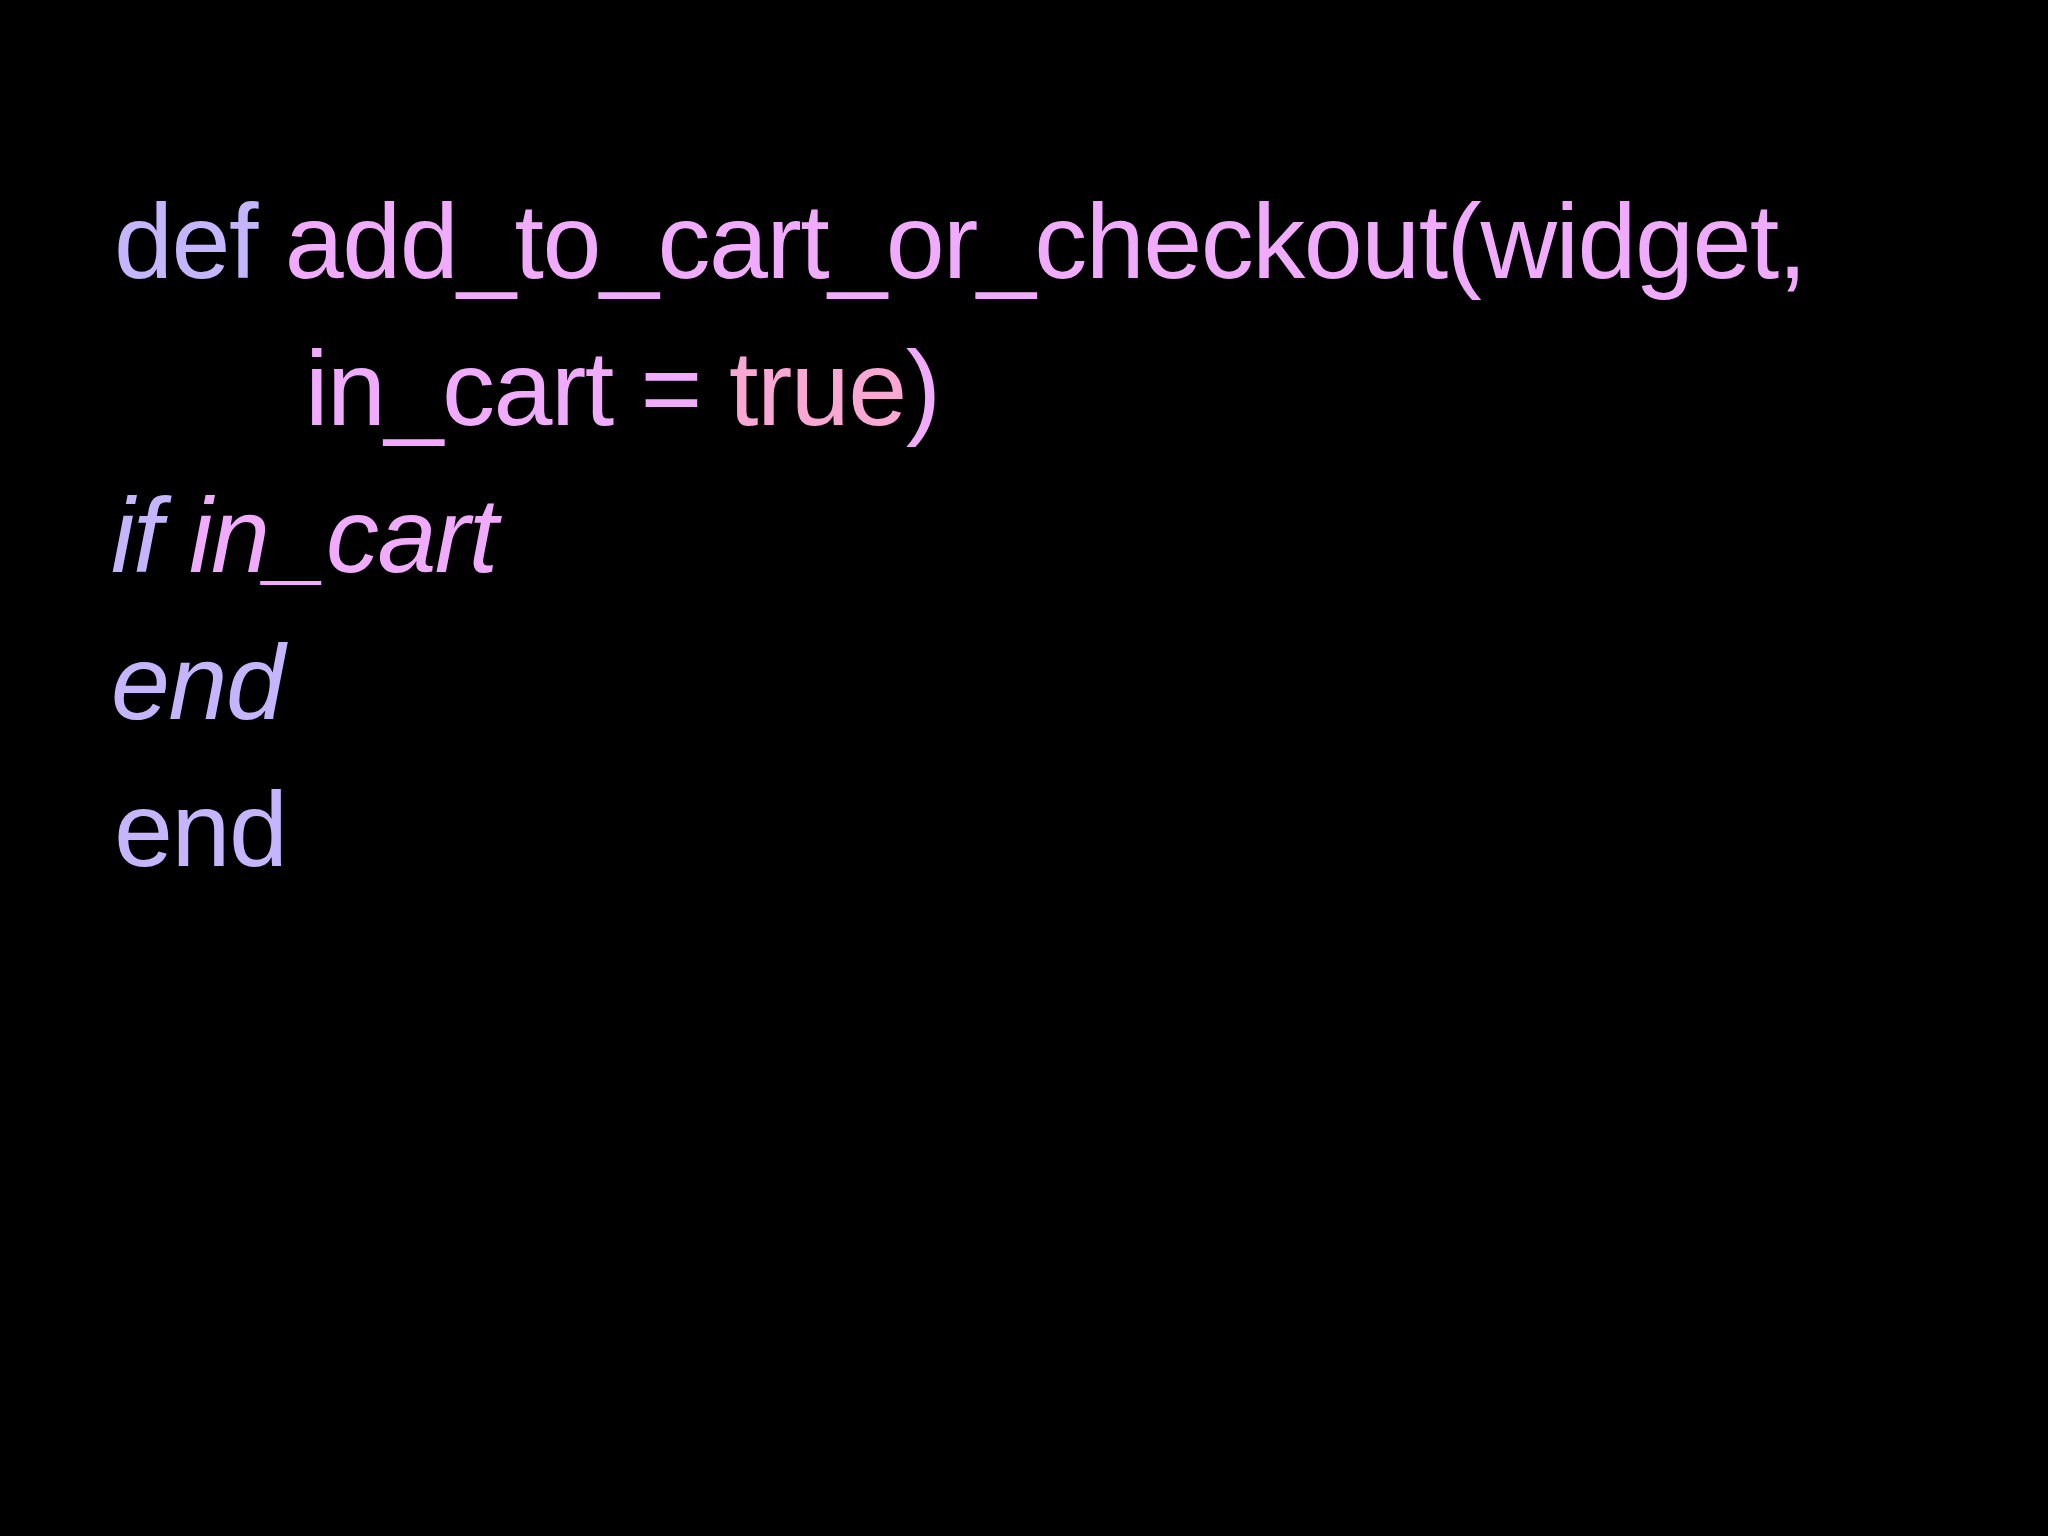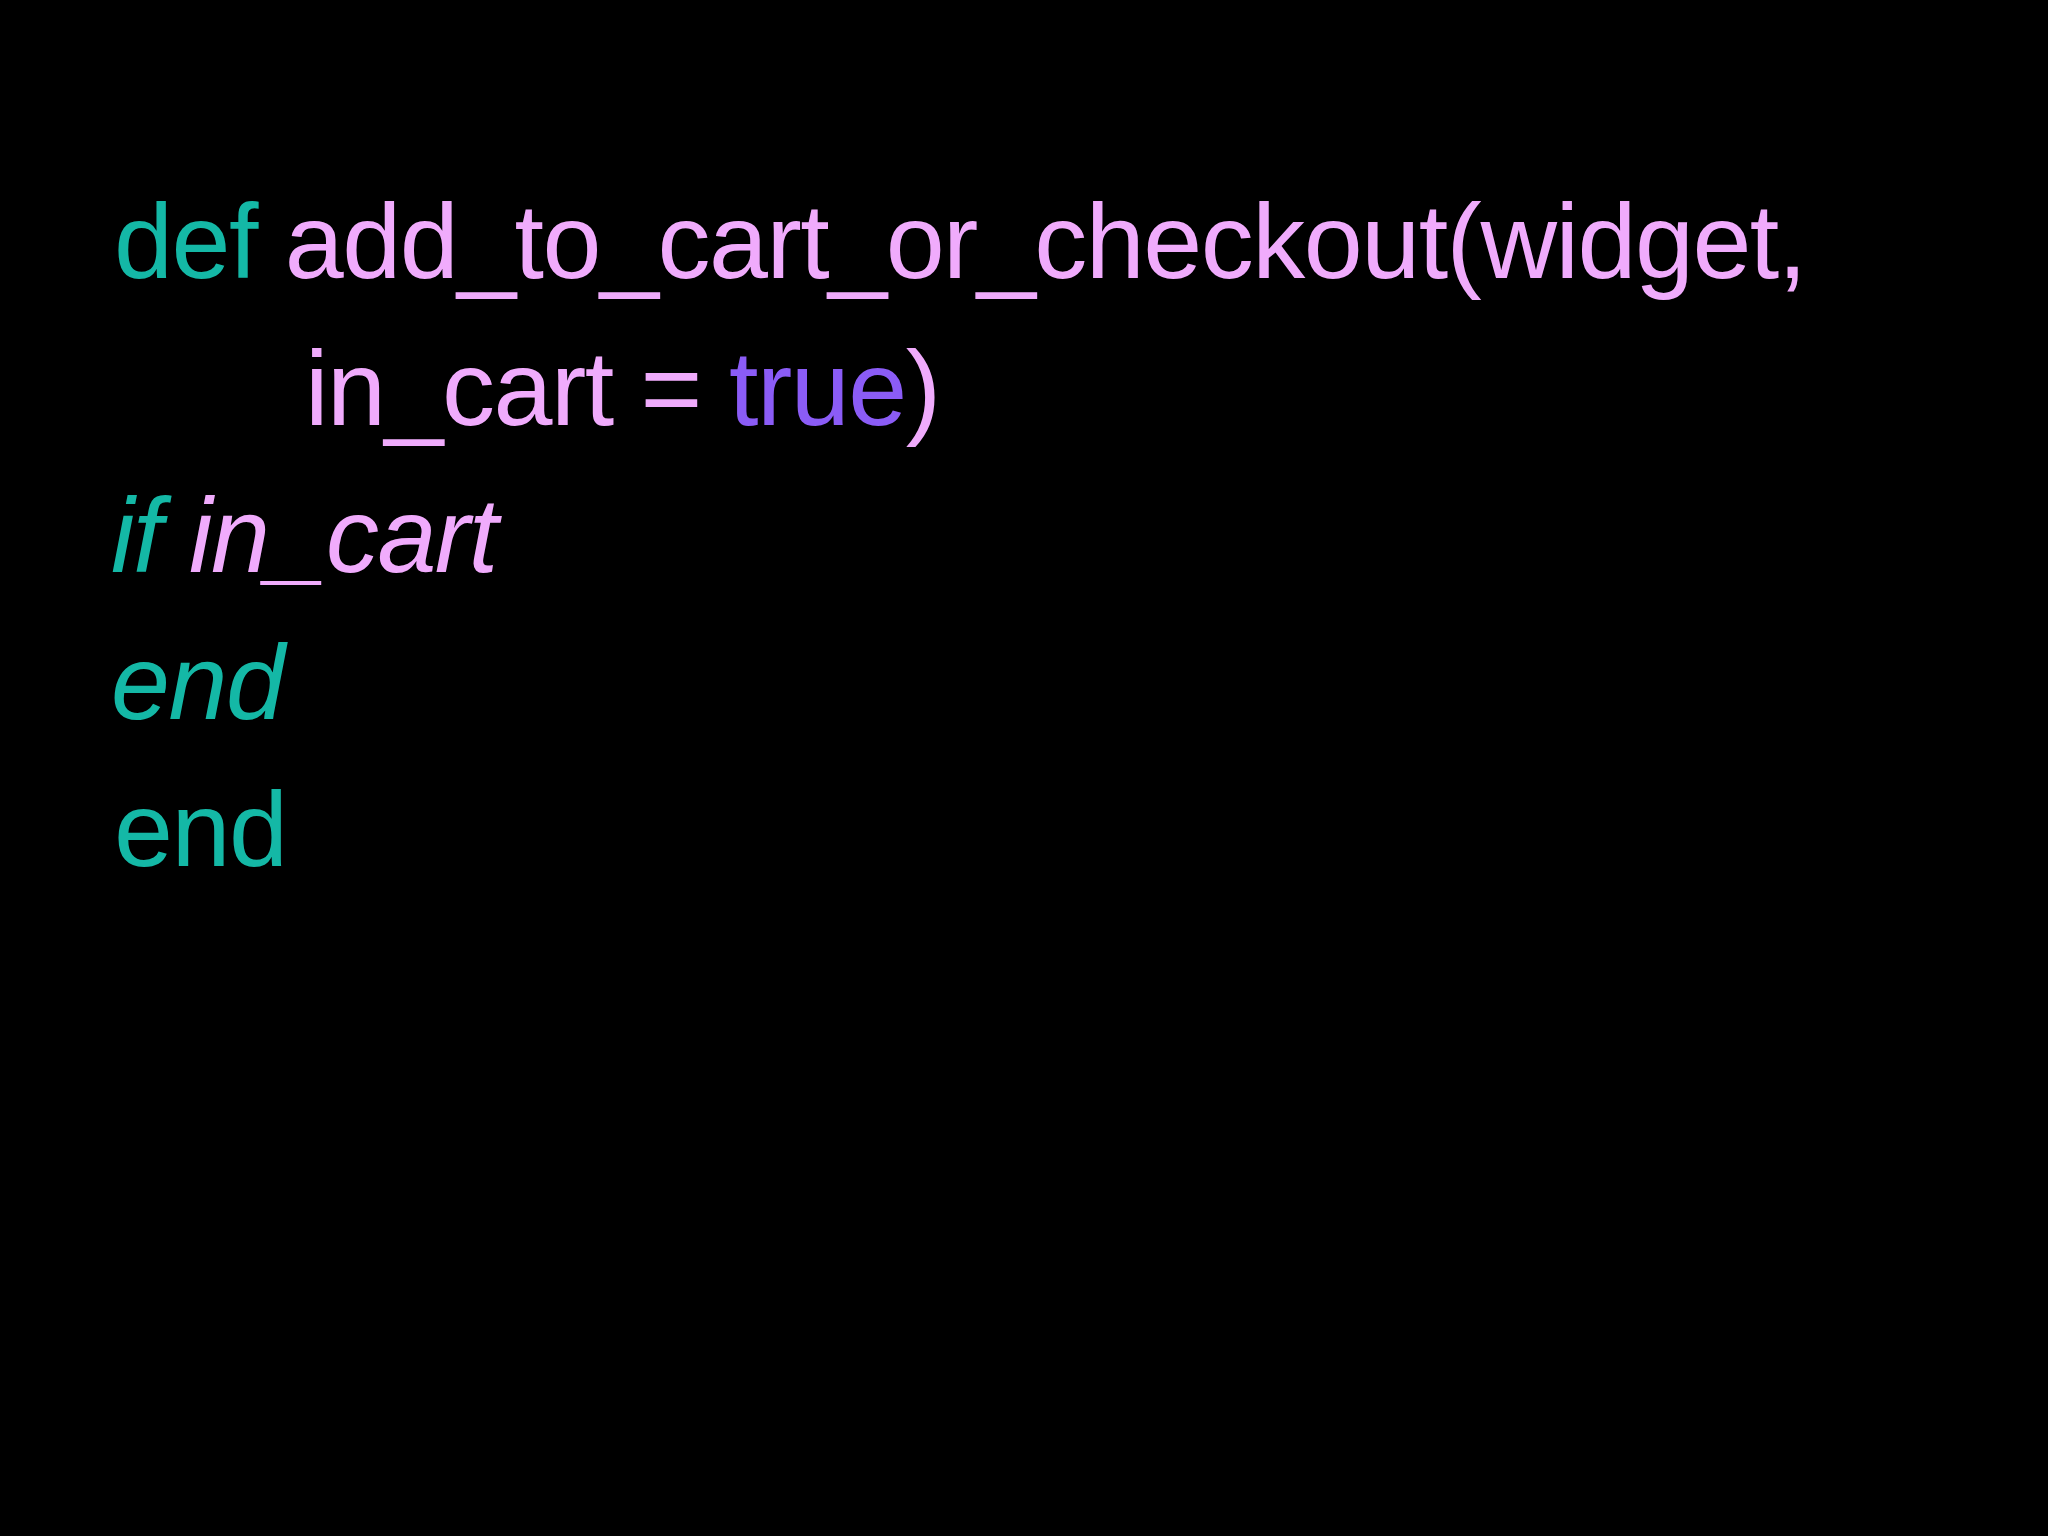--- a/index.html
+++ b/index.html
@@ -30,22 +30,22 @@
     display: block;
     white-space: pre;
     font-size: 106px;
     line-height: 147px;
     letter-spacing: -1.5px;
     font-weight: 400;
     color: #FFFFFF;
     height: 147px;
   }
   .tok { white-space: pre; }
-  .tok-kw   { color: #14b8a6; }
-  .tok-lit  { color: #8b5cf6; }
+  .tok-kw   { color: #c4b5fd; }
+  .tok-lit  { color: #f9a8d4; }
   .tok-text { color: #f0abfc; }
 
   
   .indent-0 { padding-left: 114px; }
   .indent-1 { padding-left: 111px; font-style: italic; }
   .indent-2 { padding-left: 246px; }
   .indent-3 { padding-left: 305px; }
 </style>
 </head>
 <body style="background: rgb(0, 0, 0);">

